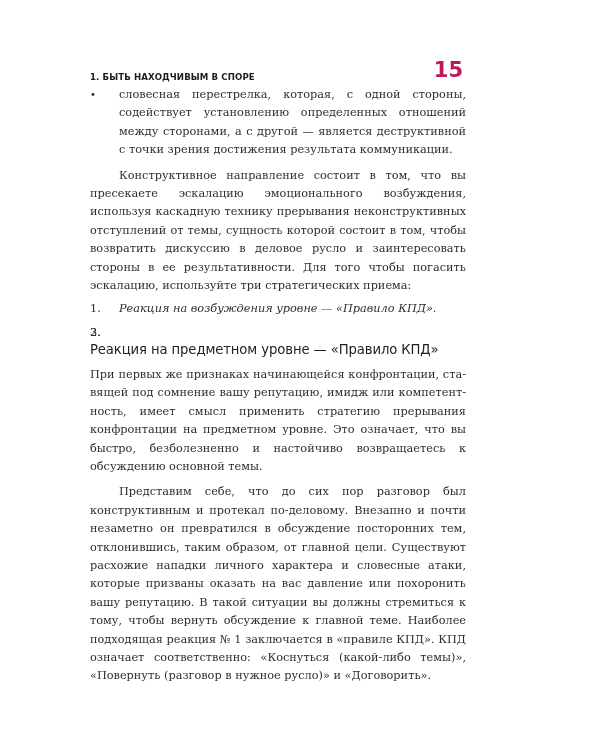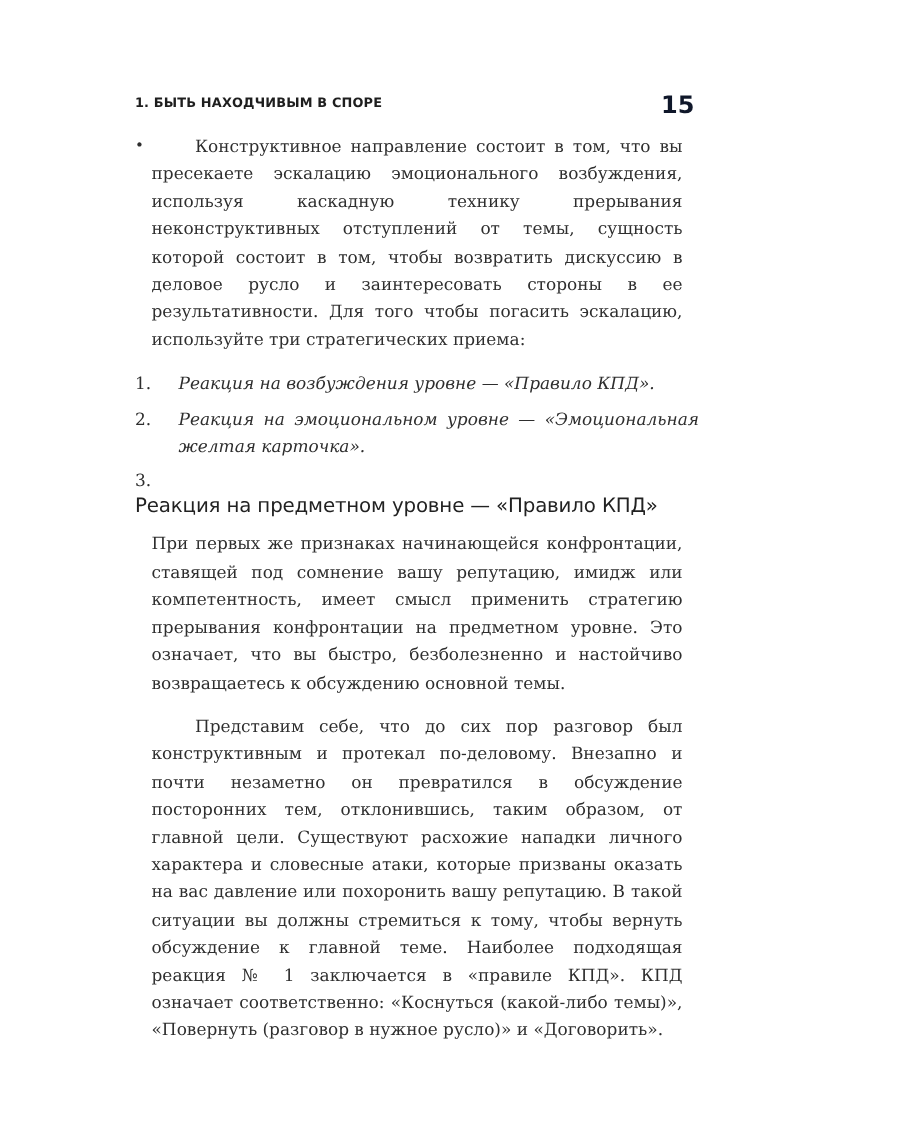--- a/index.html
+++ b/index.html
@@ -16,34 +16,34 @@
     }
     .page {
       position: absolute;
       left: 90px;
       top: 56px;
       width: 376px;
     }
     .running-head {
       display: flex;
       justify-content: space-between;
-      align-items: center;
+      align-items: flex-end;
       height: 26px;
       font-family: "DejaVu Sans", sans-serif;
     }
     .running-title {
       font-size: 8.6px;
       font-weight: bold;
       letter-spacing: 0.1px;
       color: #1e1e1e;
     }
     .page-number {
-      font-size: 16px;
+      font-size: 21px;
       font-weight: bold;
-      color: #0f172a;
+      color: #be185d;
       position: relative;
       left: -3px;
     }
     .body-text {
       font-family: "DejaVu Serif", serif;
       font-size: 11.3px;
       line-height: 18.4px;
       text-align: justify;
       hyphens: manual;
     }
@@ -57,21 +57,21 @@
       padding-left: 29px;
     }
     .bullet-mark {
       position: absolute;
       left: 0px;
       top: 0;
       font-family: "DejaVu Sans", sans-serif;
       font-size: 10px;
     }
     p {
-      margin: 11px;
+      margin: 0;
     }
     .para {
       text-indent: 29px;
       margin-top: 7px;
     }
     .para.first {
       text-indent: 0;
     }
     .num-list {
       list-style: none;
@@ -108,33 +108,33 @@
   <div class="running-head">
     <span class="running-title">1. БЫТЬ НАХОДЧИВЫМ В СПОРЕ</span>
     <span class="page-number">15</span>
   </div>
 
   <div class="body-text">
 
     <ul class="bullet-list">
       <li>
         <span class="bullet-mark">•</span>
+        <span>словесная перестрелка, которая, с одной стороны, содействует установлению определенных отношений между сторонами, а с другой — является деструктивной с точки зрения достиже­ния результата коммуникации.</span>
       </li>
     </ul>
 
     <p class="para">Конструктивное направление состоит в том, что вы пресека­ете эскалацию эмоционального возбуждения, используя каскад­ную технику прерывания неконструктивных отступлений от темы, сущность которой состоит в том, чтобы возвратить дискуссию в деловое русло и заинтересовать стороны в ее результативности. Для того чтобы погасить эскалацию, используйте три стратегиче­ских приема:</p>
 
     <ol class="num-list">
       <li>
         <span class="num-mark">1.</span>
         <span>Реакция на возбуждения уровне — «Правило КПД».</span>
       </li>
       <li>
         <span class="num-mark">2.</span>
-        <span>Реакция на эмоциональном уровне — «Эмоциональная желтая карточка».</span>
       </li>
       <li>
         <span class="num-mark">3.</span>
       </li>
     </ol>
 
     <h2 class="section-heading">Реакция на предметном уровне — «Правило КПД»</h2>
 
     <p class="para first">При первых же признаках начинающейся конфронтации, ста­вящей под сомнение вашу репутацию, имидж или компетент­ность, имеет смысл применить стратегию прерывания конфрон­тации на предметном уровне. Это означает, что вы быстро, без­болезненно и настойчиво возвращаетесь к обсуждению основной темы.</p>
     <p class="para">Представим себе, что до сих пор разговор был конструктив­ным и протекал по-деловому. Внезапно и почти незаметно он превратился в обсуждение посторонних тем, отклонившись, та­ким образом, от главной цели. Существуют расхожие нападки личного характера и словесные атаки, которые призваны ока­зать на вас давление или похоронить вашу репутацию. В такой ситуации вы должны стремиться к тому, чтобы вернуть обсужде­ние к главной теме. Наиболее подходящая реакция №&nbsp;1 заключа­ется в «правиле КПД». КПД означает соответственно: «Коснуть­ся (какой-либо темы)», «Повернуть (разговор в нужное русло)» и «Договорить».</p>

